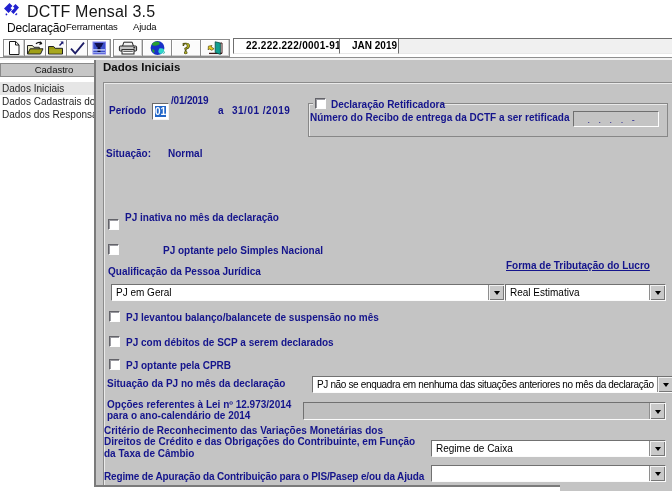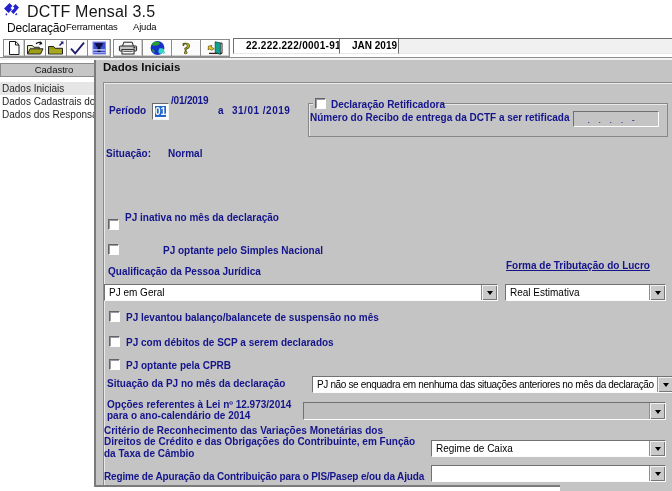--- a/index.html
+++ b/index.html
@@ -136,21 +136,21 @@
 
 <div class="lbl" style="left:106px;top:148px;">Situação:</div>
 <div class="lbl" style="left:168px;top:148px;">Normal</div>
 
 <div class="cb" style="left:108px;top:219px;"></div>
 <div class="lbl" style="left:125px;top:212px;">PJ inativa no mês da declaração</div>
 <div class="cb" style="left:108px;top:244px;"></div>
 <div class="lbl" style="left:125px;top:245px;margin-left:38px;">PJ optante pelo Simples Nacional</div>
 
 <div class="lbl" style="left:108px;top:266px;">Qualificação da Pessoa Jurídica</div>
-<div class="dd" style="left:104px;top:284px;width:392px;">
+<div class="dd" style="left:111px;top:284px;width:392px;">
     <span class="t">PJ em Geral</span>
     <span class="btn"></span>
     <span class="ar"></span>
   </div>
 <div class="lbl" style="left:506px;top:260px;text-decoration:underline;">Forma de Tributação do Lucro</div>
 <div class="dd" style="left:505px;top:284px;width:159px;">
     <span class="t">Real Estimativa</span>
     <span class="btn"></span>
     <span class="ar"></span>
   </div>

